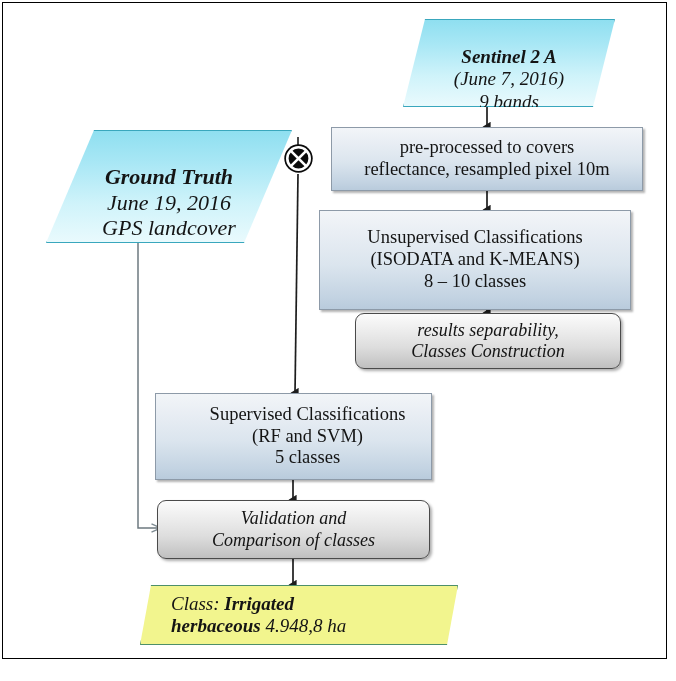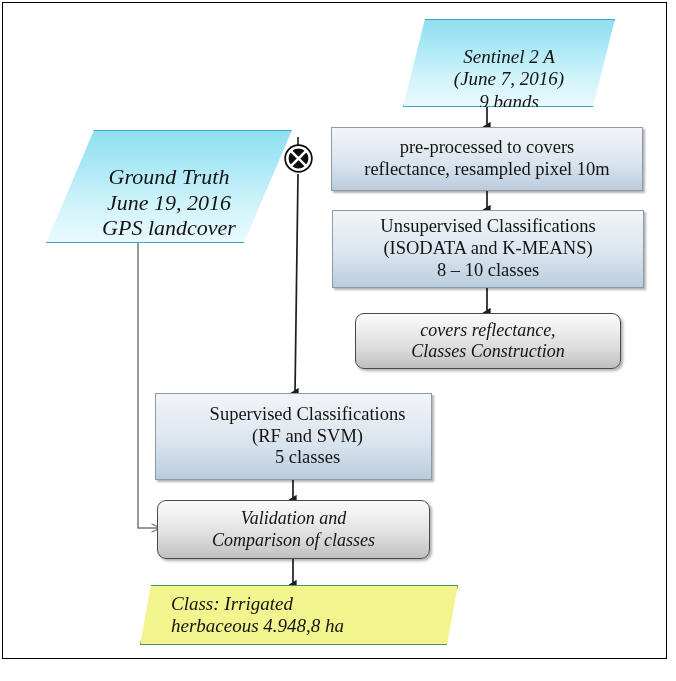--- a/index.html
+++ b/index.html
@@ -27,21 +27,21 @@
   
   .rect-blue{background:linear-gradient(180deg,#f2f5f8 0%,#e9eef4 22%,#dbe5ee 55%,#c3d3e2 88%,#b9cbdc 100%);
              border:1px solid #8d9aa8;
              box-shadow:1.5px 1.5px 2px rgba(0,0,0,.30);}
 
   
   .rect-gray{background:linear-gradient(180deg,#fbfbfb 0%,#ededed 30%,#dddddd 62%,#c6c6c6 92%,#bfbfbf 100%);
              border:1.6px solid #4a4a4a;border-radius:9px;
              box-shadow:2px 2px 3px rgba(0,0,0,.32);}
 
-  .b{font-weight:normal;margin-top:32px;}
+  .b{font-weight:bold;margin-top:32px;}
   .i{font-style:italic;}
 
   svg.wires{position:absolute;left:0;top:0;width:676px;height:681px;
             pointer-events:none;}
 
   
   #xsym{position:absolute;left:283px;top:143px;width:31px;height:31px;}
 </style>
 </head>
 <body>
@@ -100,28 +100,28 @@
       <line x1="7.6" y1="7.6" x2="23.4" y2="23.4" stroke="#ffffff" stroke-width="2.6"></line>
       <line x1="23.4" y1="7.6" x2="7.6" y2="23.4" stroke="#ffffff" stroke-width="2.6"></line>
     </svg>
   </div>
 
   <div class="node rect-blue" style="left:331px;top:127px;width:312px;height:64px;font-size:18.5px;">
     <span class="ln">pre-processed to covers</span>
     <span class="ln">reflectance, resampled pixel  10m</span>
   </div>
 
-  <div class="node rect-blue" style="left:332px;top:210px;width:312px;height:78px;font-size:18.5px;">
+  <div class="node rect-blue" style="left:319px;top:210px;width:312px;height:100px;font-size:18.5px;">
     <span class="ln">Unsupervised Classifications</span>
     <span class="ln">(ISODATA and K-MEANS)</span>
     <span class="ln">8 – 10 classes</span>
   </div>
 
   <div class="node rect-gray" style="left:355px;top:313px;width:266px;height:56px;font-size:18px;">
-    <span class="ln i">covers reflectance,</span>
+    <span class="ln i">results separability,</span>
     <span class="ln i">Classes Construction</span>
   </div>
 
   <div class="node rect-blue" style="left:155px;top:393px;width:277px;height:87px;font-size:18.5px;padding-left:28px;">
     <span class="ln">Supervised Classifications</span>
     <span class="ln">(RF and SVM)</span>
     <span class="ln">5 classes</span>
   </div>
 
   <div class="node rect-gray" style="left:157px;top:500px;width:273px;height:59px;font-size:18px;">

